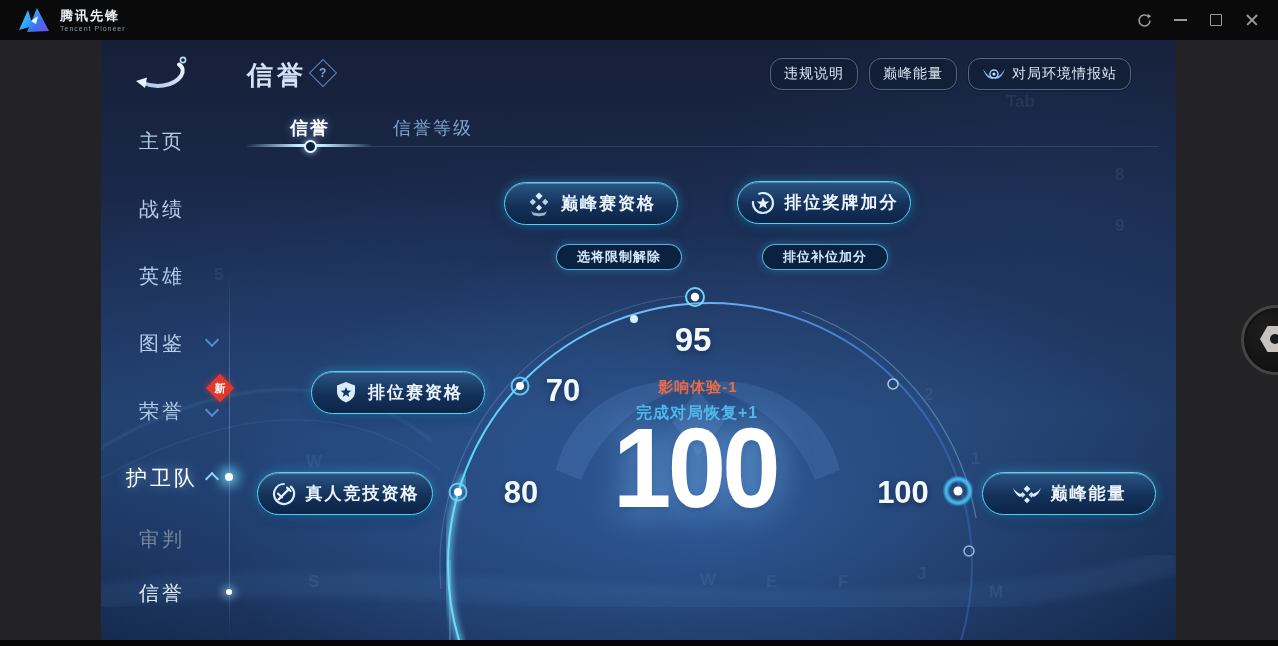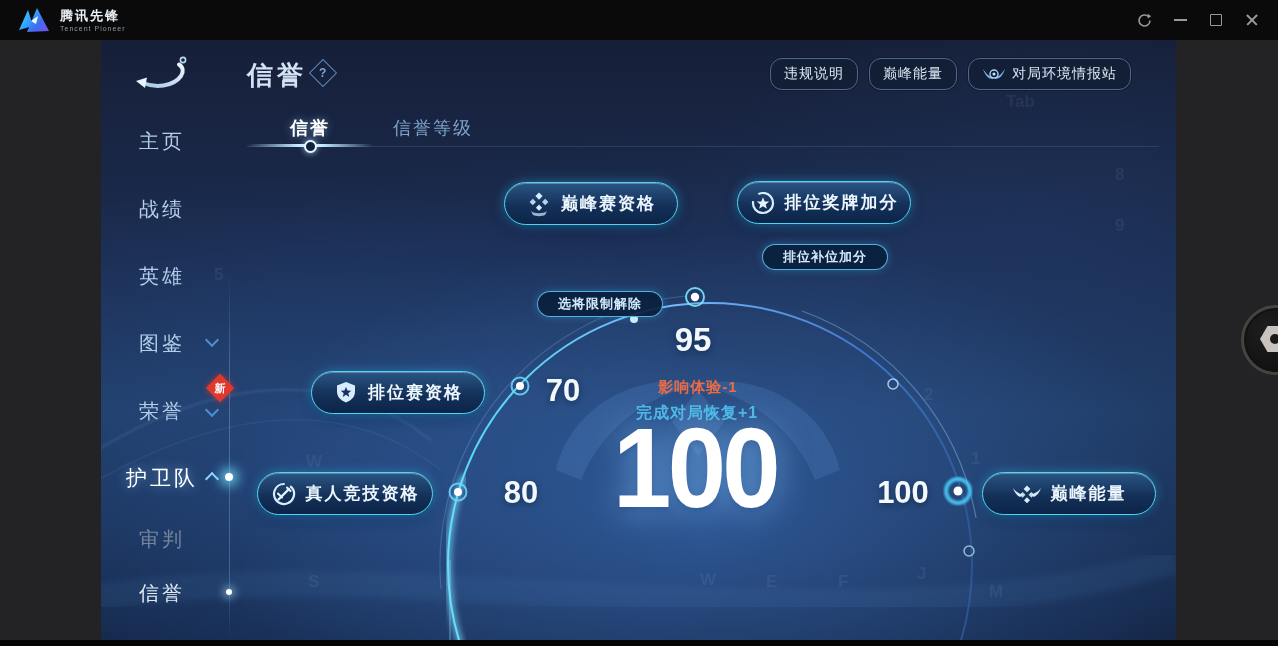--- a/index.html
+++ b/index.html
@@ -323,21 +323,21 @@
   <div class="pill pill-lg" style="left:636px;top:141px;width:172px;">
     <span class="p-icon">
       <svg width="26" height="26" viewBox="0 0 26 26">
         <circle cx="13" cy="13" r="10" fill="none" stroke="#d8ecff" stroke-width="2.2" stroke-dasharray="40 9" transform="rotate(-40 13 13)"></circle>
         <polygon points="13,7.2 14.7,11.4 19.2,11.6 15.7,14.4 16.9,18.8 13,16.2 9.1,18.8 10.3,14.4 6.8,11.6 11.3,11.4" fill="#e6f3ff"></polygon>
       </svg>
     </span>
     <span>排位奖牌加分</span>
   </div>
 
-  <div class="pill pill-sm" style="left:436px;top:204px;width:124px;margin-top:47px;">
+  <div class="pill pill-sm" style="left:455px;top:204px;width:124px;">
     <span>选将限制解除</span>
   </div>
 
   <div class="pill pill-sm" style="left:661px;top:204px;width:124px;">
     <span>排位补位加分</span>
   </div>
 
   <div class="pill pill-lg" style="left:210px;top:331px;width:172px;">
     <span class="p-icon">
       <svg width="26" height="26" viewBox="0 0 26 26">

